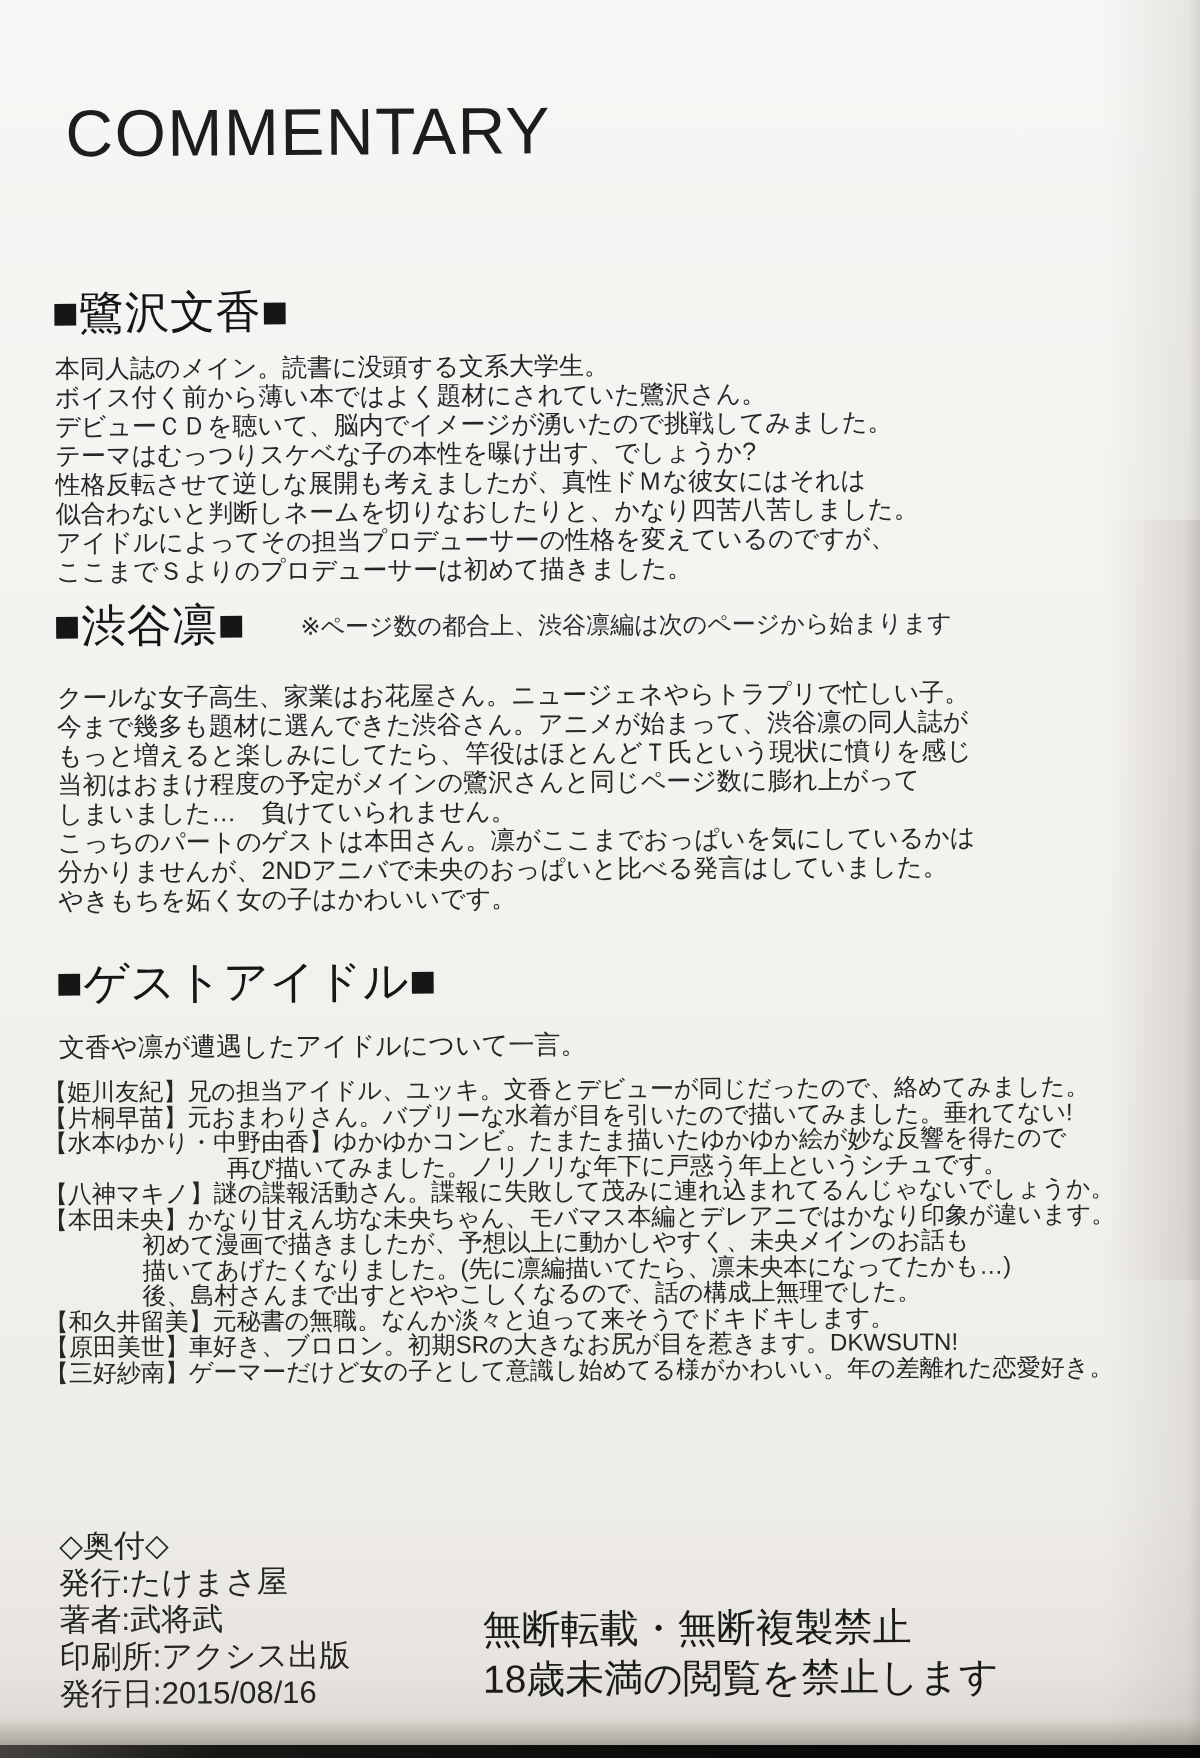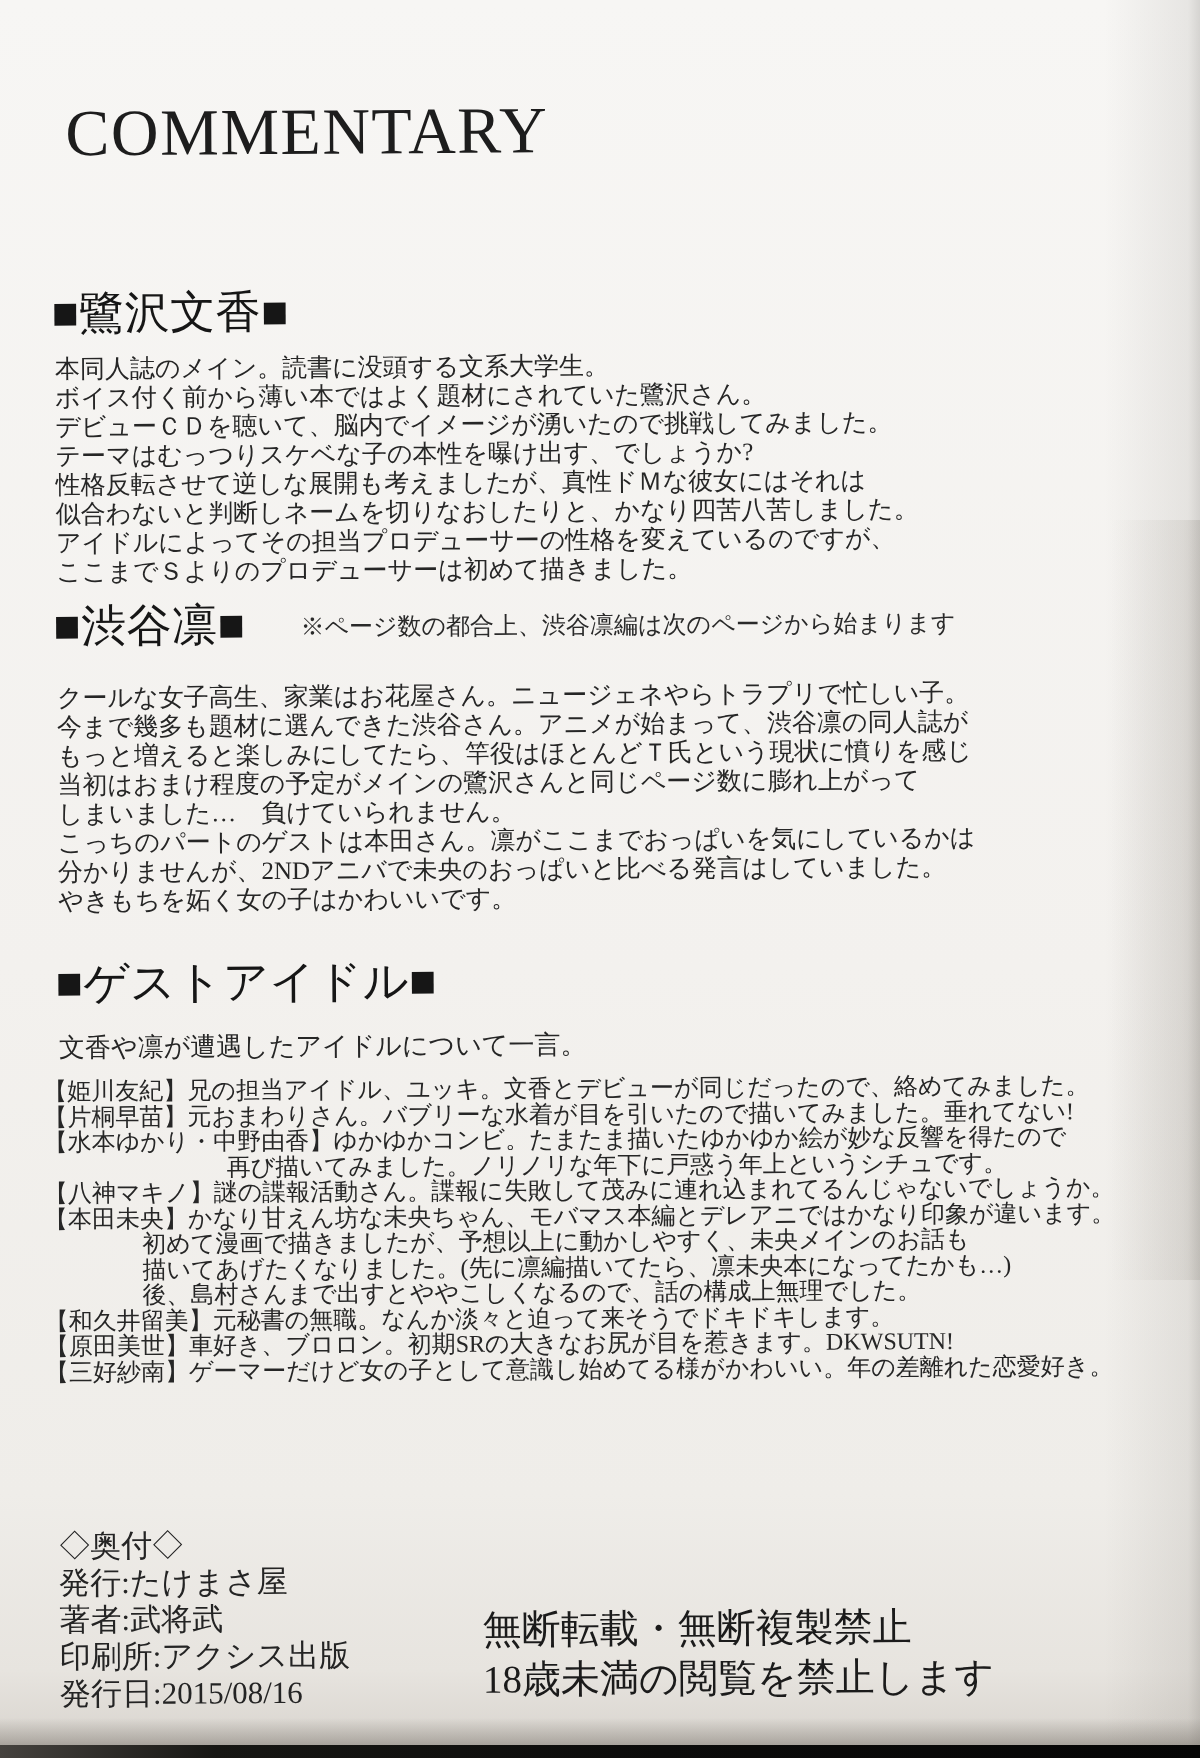--- a/index.html
+++ b/index.html
@@ -9,21 +9,20 @@
   }
   .page{
     position:relative;
     width:1200px;height:1758px;
     margin:0 auto;
     overflow:hidden;
     color:#232323;
     background:
       linear-gradient(90deg, rgba(0,0,0,0) 92%, rgba(90,85,78,0.10) 99%, rgba(60,56,50,0.18) 100%),
       linear-gradient(180deg,#f7f6f4 0%, #f3f1ee 55%, #efede9 85%, #e7e4df 95%, #d9d5cf 99%, #c9c5be 100%);
-    font-family: Liberation Serif, serif;
   }
   .content{
     position:absolute;inset:0;
     transform:rotate(-0.35deg);
     transform-origin:50% 50%;
   }
   .title{
     position:absolute;left:70px;top:92px;
     margin:0;
     font-size:66px;font-weight:400;letter-spacing:1.5px;

